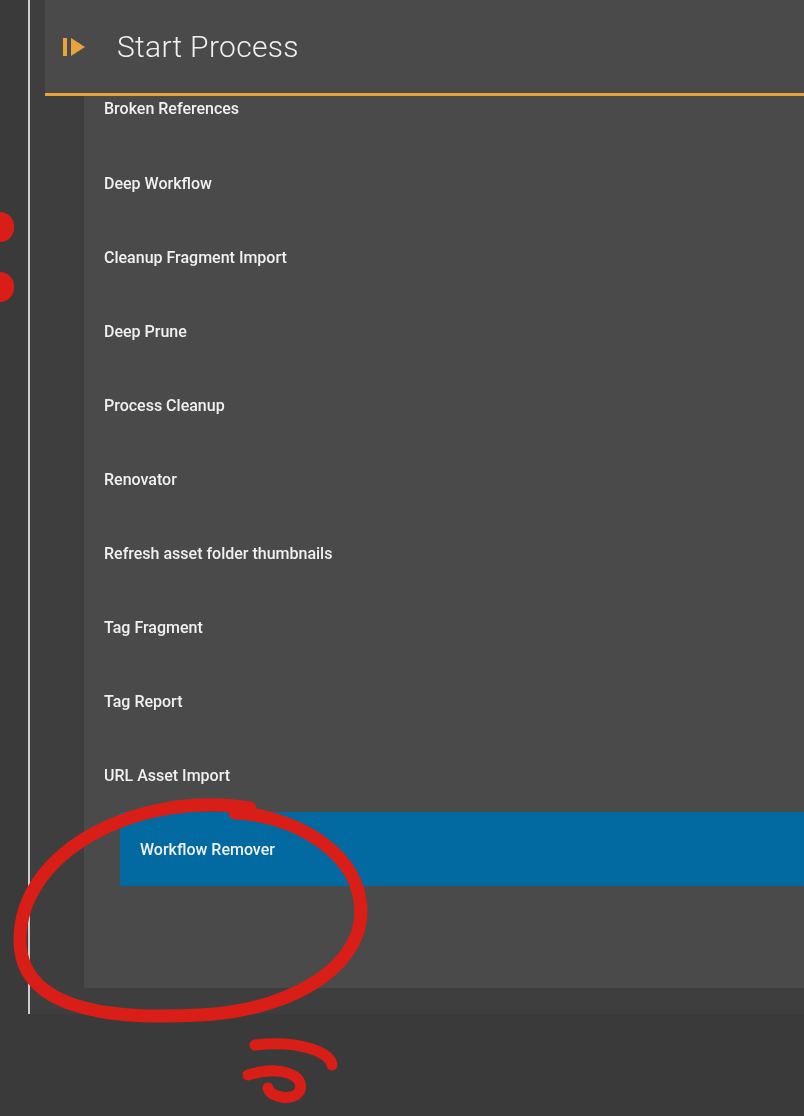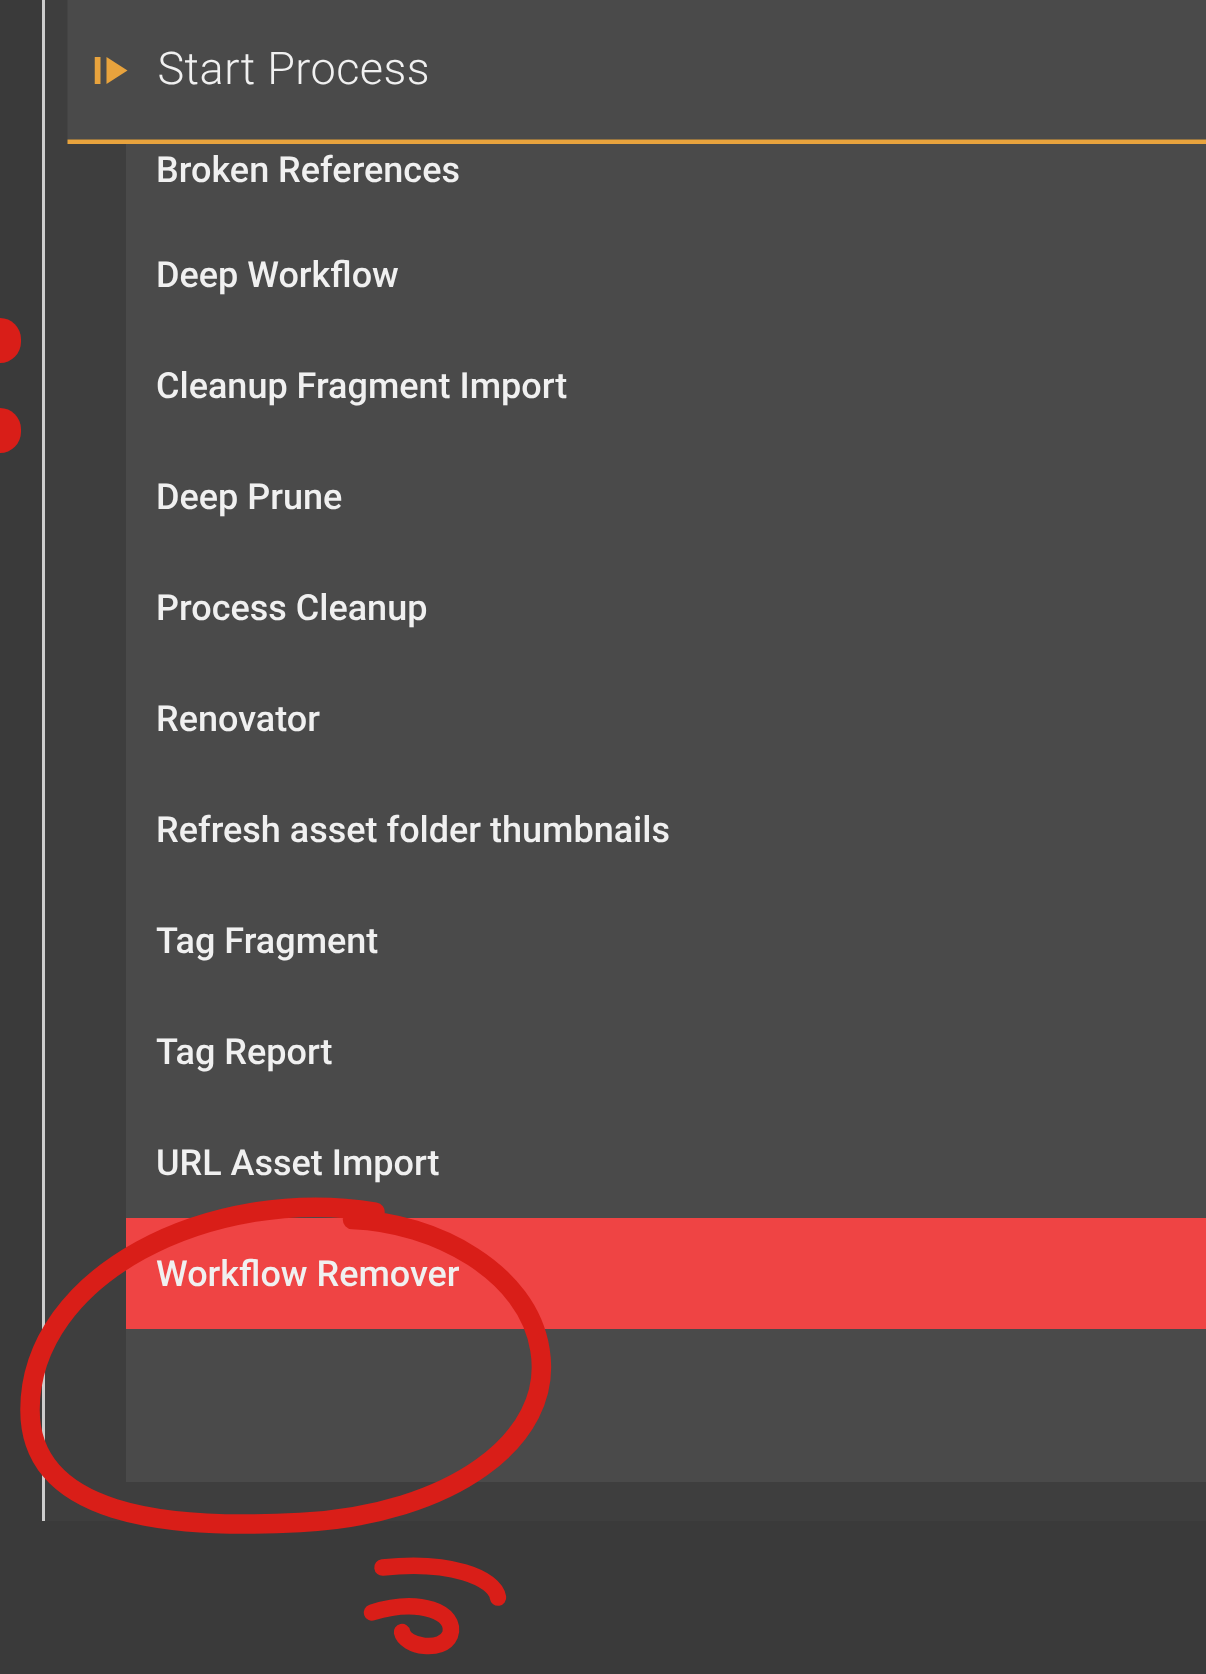--- a/index.html
+++ b/index.html
@@ -26,21 +26,21 @@
     .header {
       position: absolute;
       left: 45px;
       top: 0;
       right: 0;
       height: 93px;
       background: #4a4a4a;
       display: flex;
       align-items: center;
       padding-left: 18px;
-      gap: 18px;
+      gap: 30px;
     }
     .header-icon {
       display: flex;
       align-items: center;
     }
     .header-title {
       color: #f0f0f0;
       font-size: 30px;
       font-weight: 300;
       letter-spacing: 0.3px;
@@ -61,31 +61,32 @@
       bottom: 128px;
       background: #4a4a4a;
       overflow: hidden;
     }
     .list-item {
       height: 74px;
       display: flex;
       align-items: center;
       padding-left: 20px;
       color: #f0f0f0;
-      font-size: 24px;
+      font-size: 16px;
       font-weight: 500;
       cursor: pointer;
     }
     .list-item.first-trunc {
       height: 50px;
       align-items: flex-start;
       padding-top: 3px;
     }
     .list-item.selected {
-      background: #ef4444;
+      background: #0369a1;
+      margin-left: 36px;
     }
     .annotation-svg {
       position: absolute;
       left: 0;
       top: 0;
       width: 804px;
       height: 1116px;
       pointer-events: none;
     }
     .left-edge {

